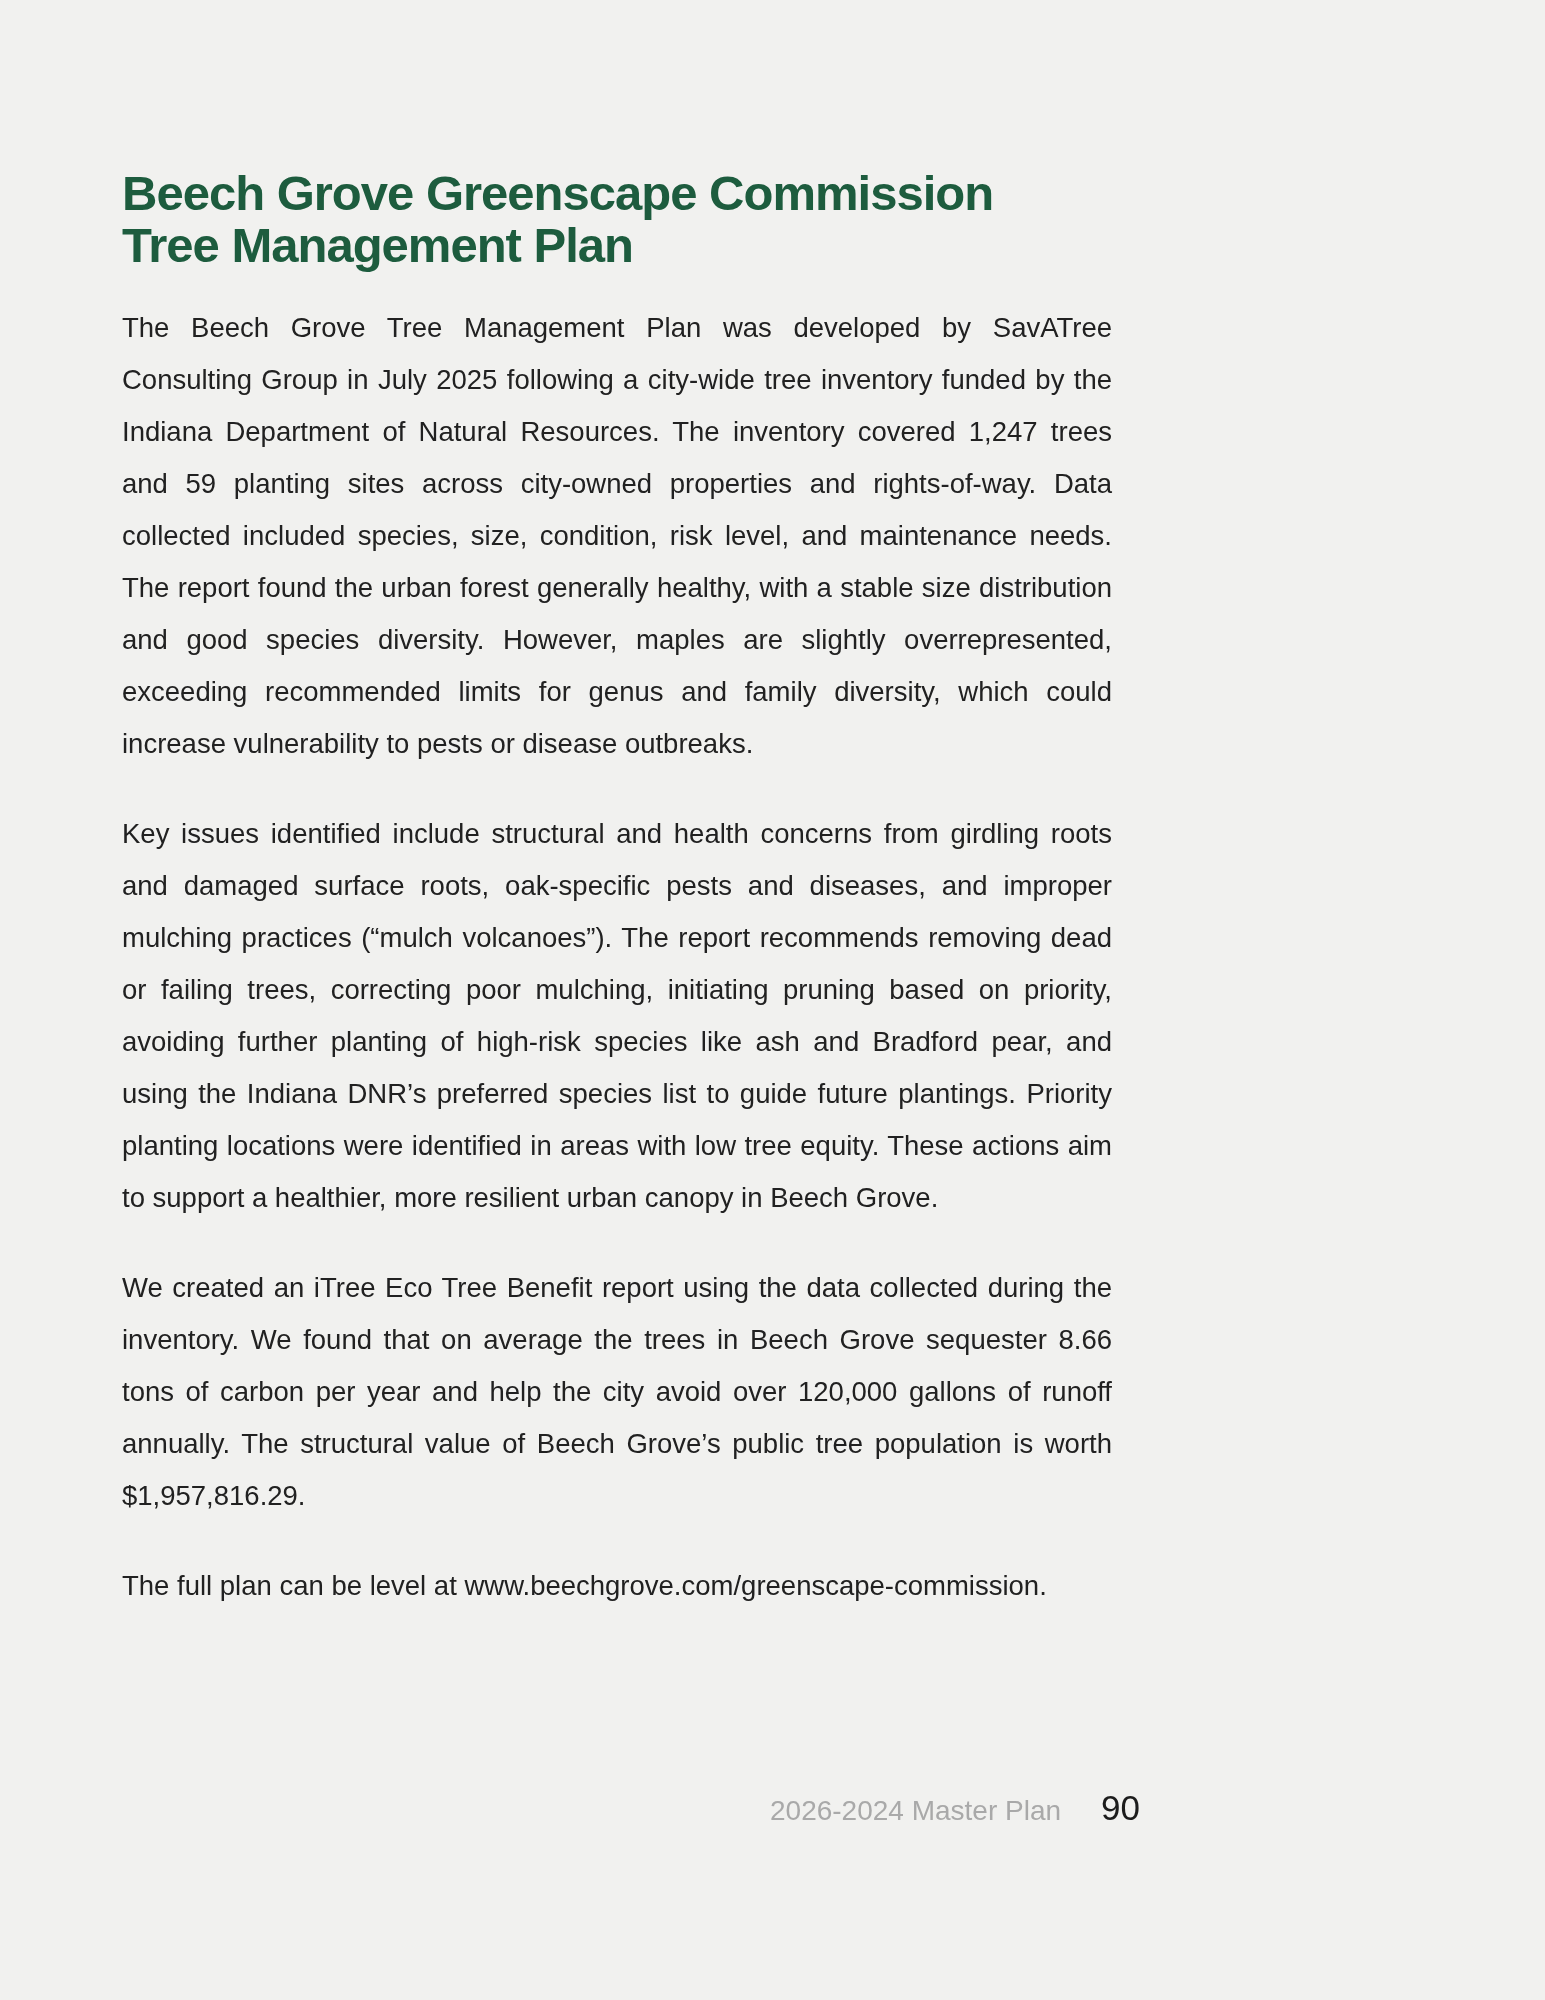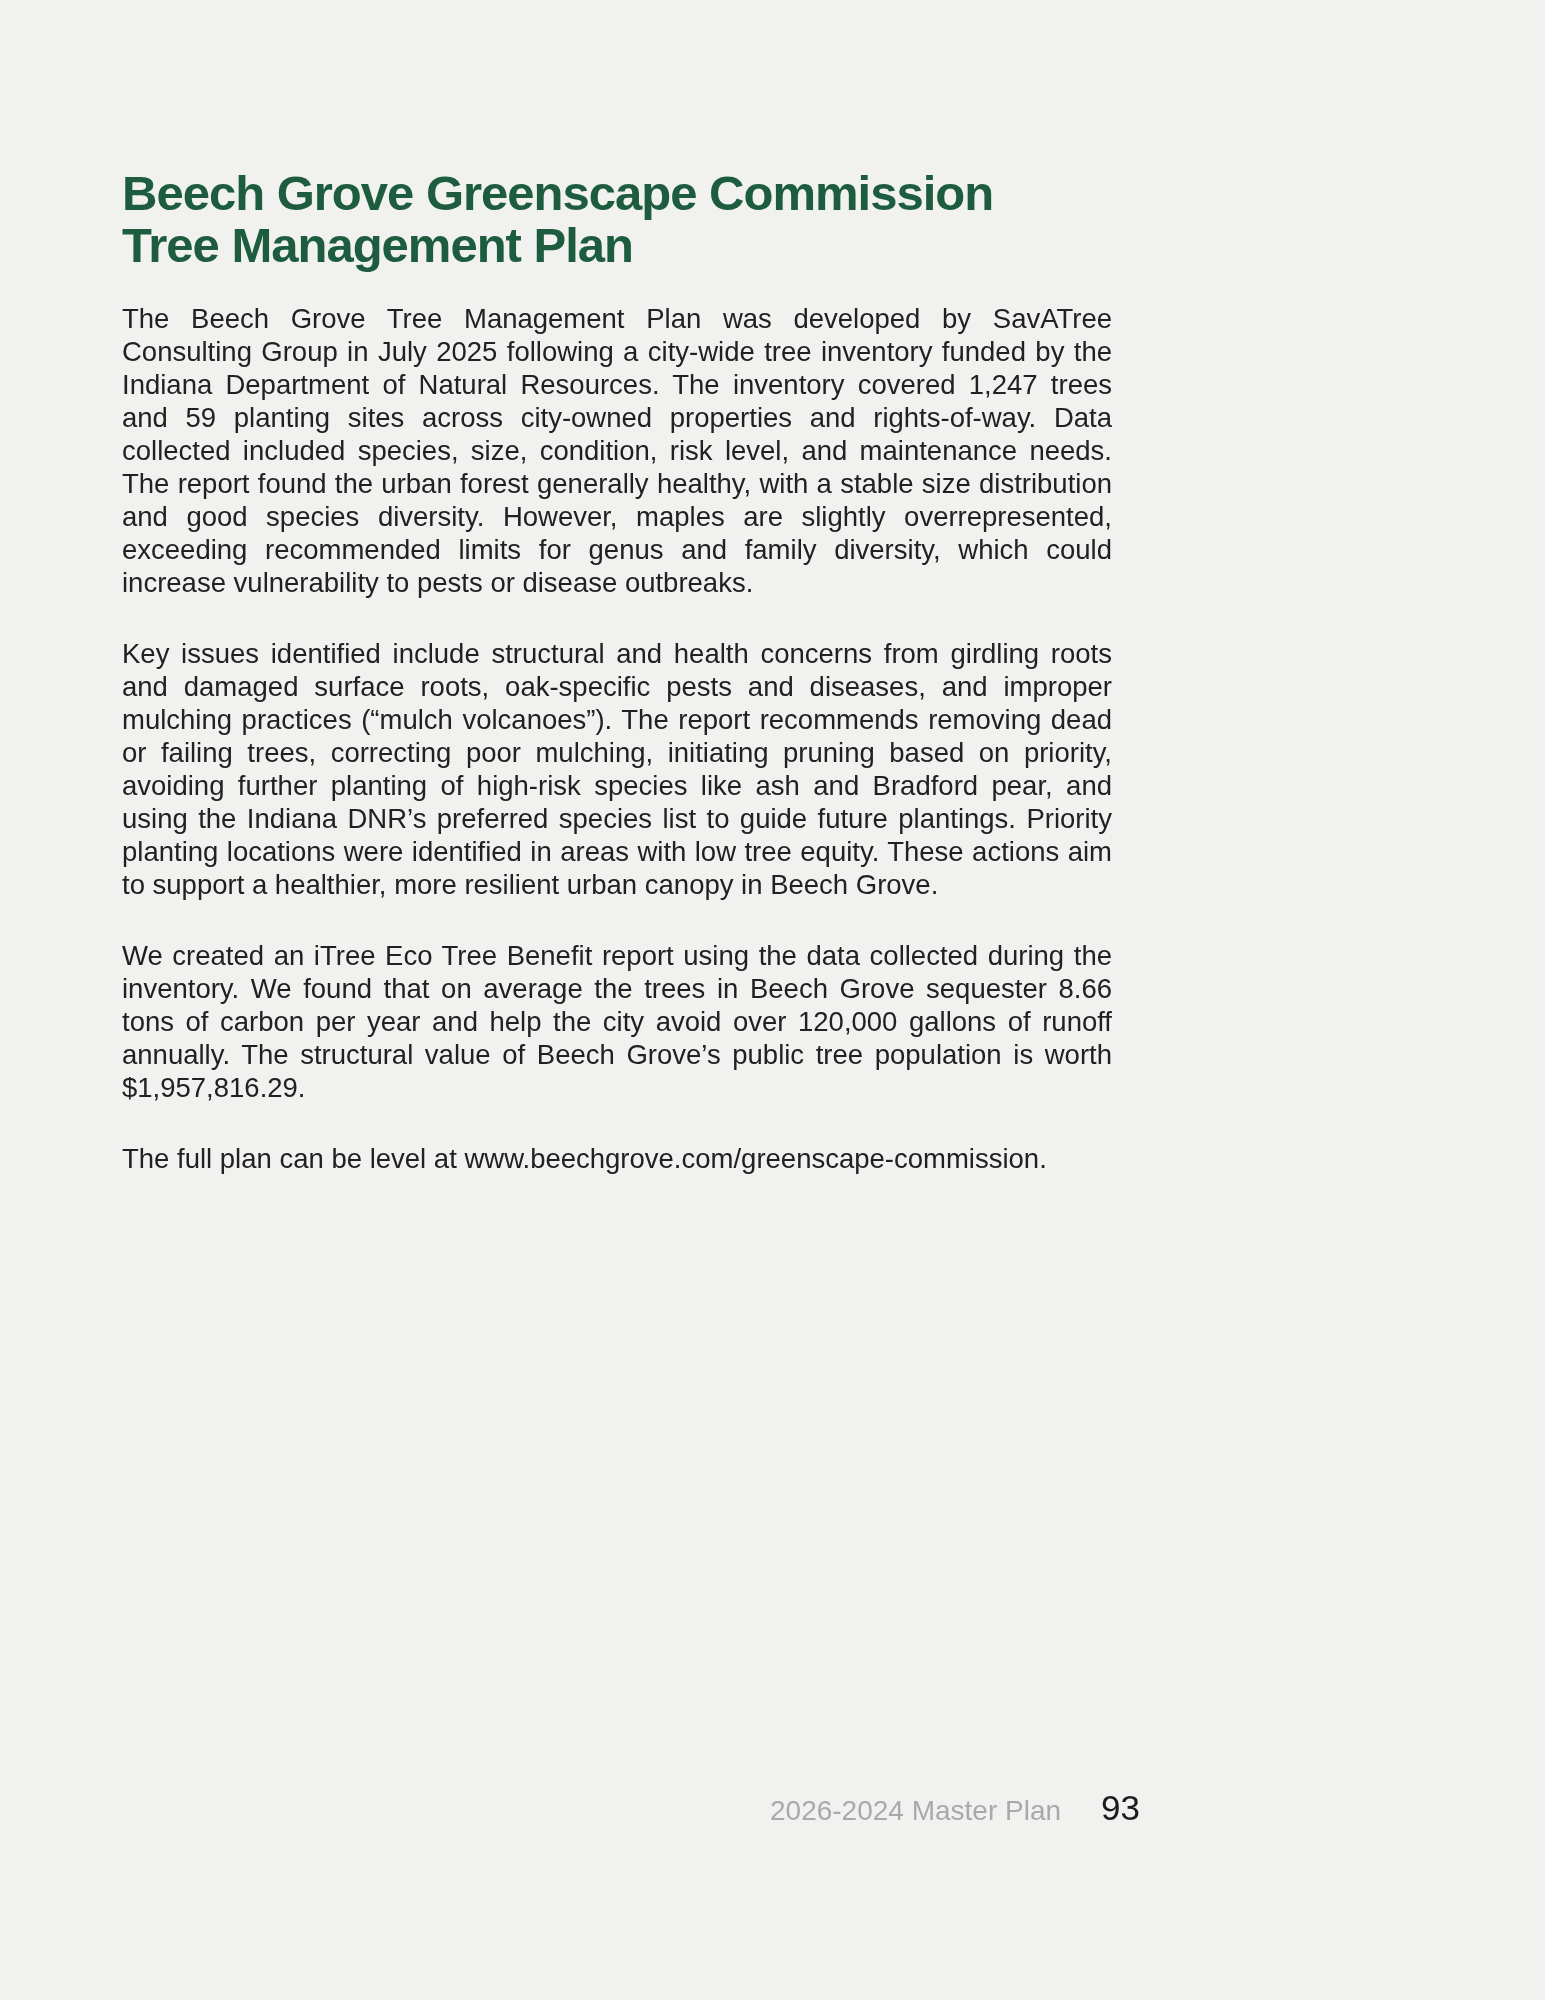--- a/index.html
+++ b/index.html
@@ -28,21 +28,21 @@
     font-size: 49px;
     line-height: 1.06;
     font-weight: 700;
     letter-spacing: -1px;
     color: #1d5c3e;
   }
   .doc-title span { display: block; }
   .body-para {
     margin: 0 0 38px 0;
     font-size: 27.5px;
-    line-height: 33px;
+    line-height: 52px;
     color: #212121;
     text-align: justify;
     text-justify: inter-word;
   }
   .body-para:last-child { margin-bottom: 0; }
   .footer {
     position: absolute;
     left: 122px;
     top: 1788px;
     width: 1018px;
@@ -70,15 +70,15 @@
       <span>Tree Management Plan</span>
     </h1>
     <p class="body-para">The Beech Grove Tree Management Plan was developed by SavATree Consulting Group in July 2025 following a city-wide tree inventory funded by the Indiana Department of Natural Resources. The inventory covered 1,247 trees and 59 planting sites across city-owned properties and rights-of-way. Data collected included species, size, condition, risk level, and maintenance needs. The report found the urban forest generally healthy, with a stable size distribution and good species diversity. However, maples are slightly overrepresented, exceeding recommended limits for genus and family diversity, which could increase vulnerability to pests or disease outbreaks.</p>
     <p class="body-para">Key issues identified include structural and health concerns from girdling roots and damaged surface roots, oak-specific pests and diseases, and improper mulching practices (“mulch volcanoes”). The report recommends removing dead or failing trees, correcting poor mulching, initiating pruning based on priority, avoiding further planting of high-risk species like ash and Bradford pear, and using the Indiana DNR’s preferred species list to guide future plantings. Priority planting locations were identified in areas with low tree equity. These actions aim to support a healthier, more resilient urban canopy in Beech Grove.</p>
     <p class="body-para">We created an iTree Eco Tree Benefit report using the data collected during the inventory. We found that on average the trees in Beech Grove sequester 8.66 tons of carbon per year and help the city avoid over 120,000 gallons of runoff annually. The structural value of Beech Grove’s public tree population is worth $1,957,816.29.</p>
     <p class="body-para">The full plan can be level at www.beechgrove.com/greenscape-commission.</p>
   </div>
 
   <div class="footer">
     <span class="footer-label">2026-2024 Master Plan</span>
-    <span class="footer-page-number">93</span>
+    <span class="footer-page-number">90</span>
   </div>
 </div>
 
 </body></html>

